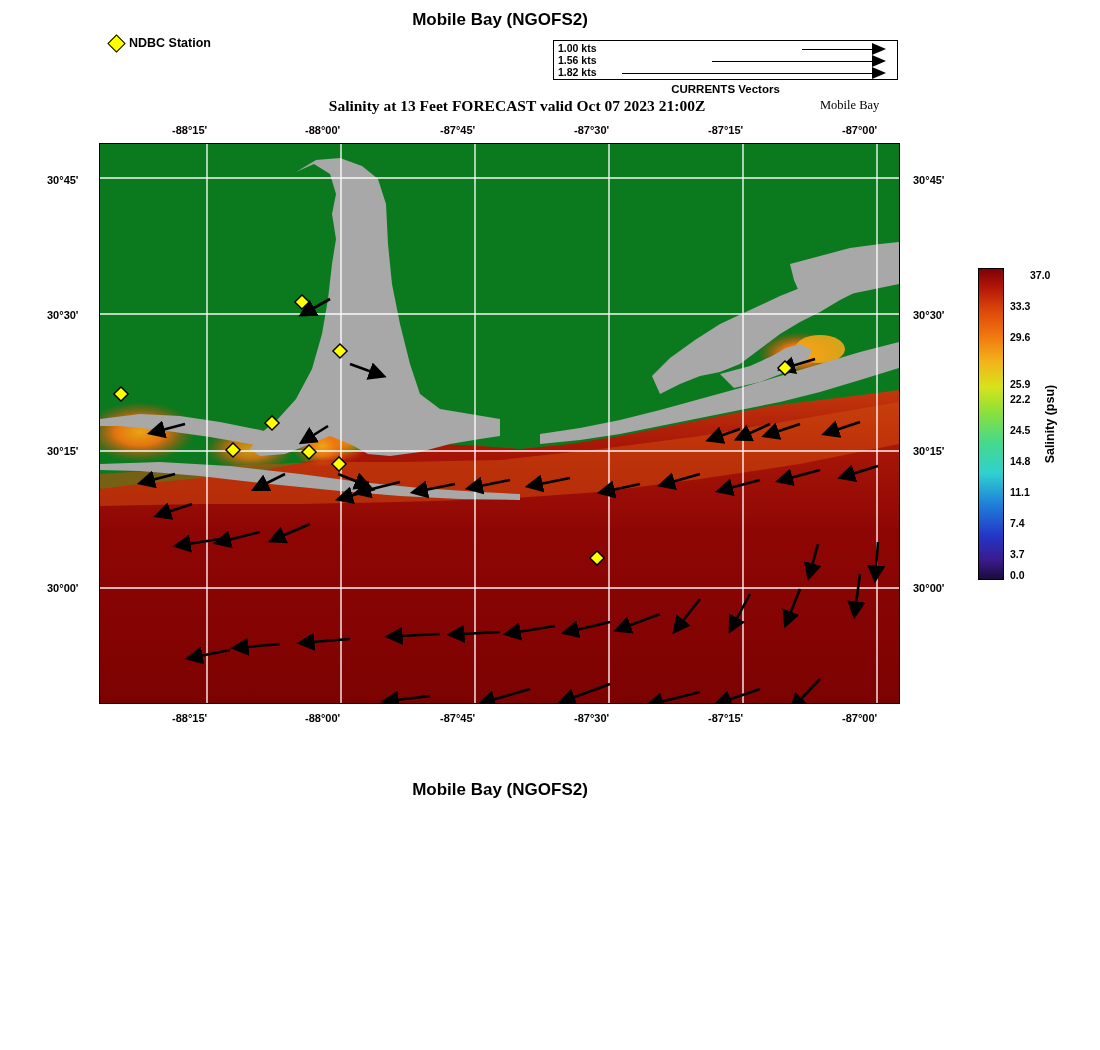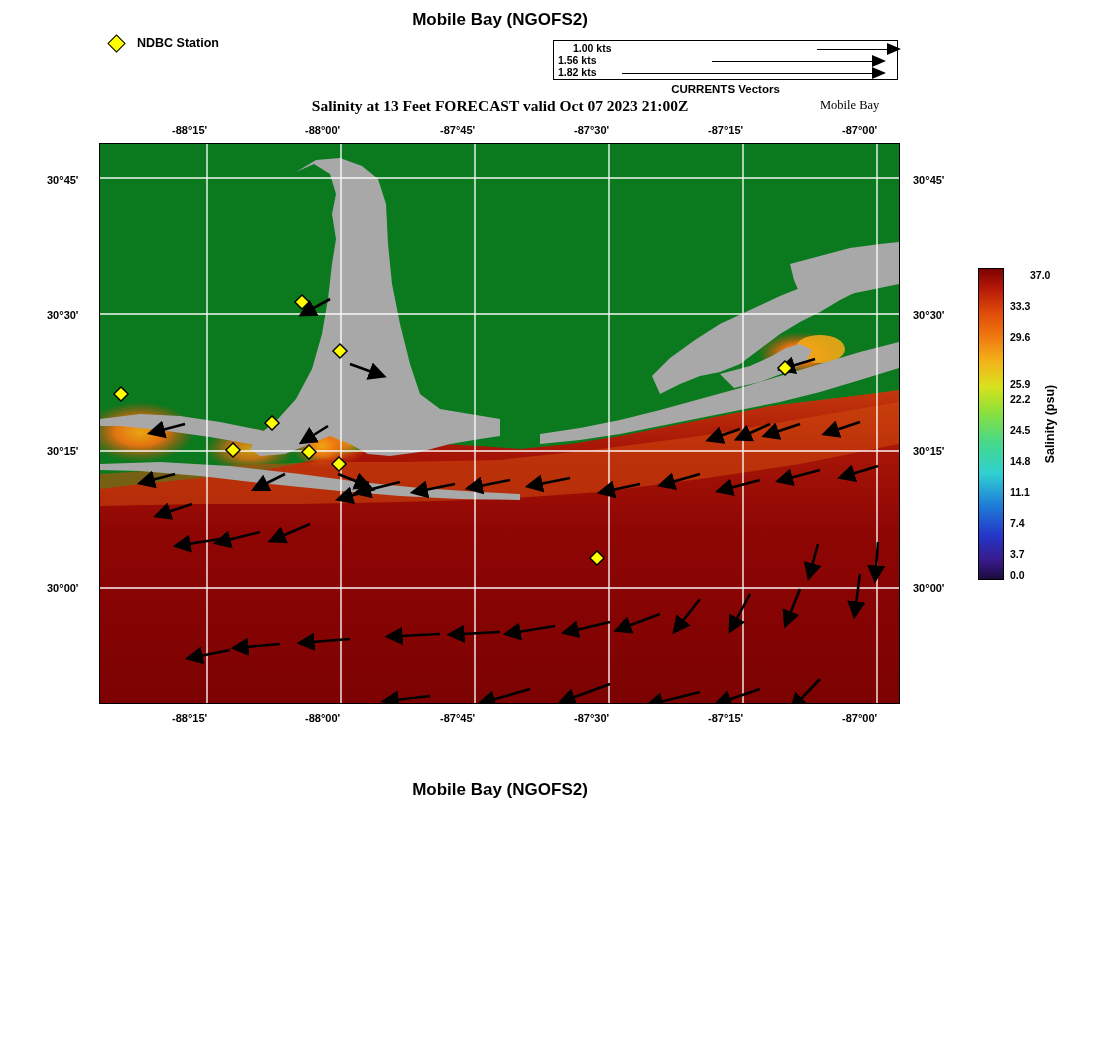--- a/index.html
+++ b/index.html
@@ -29,34 +29,35 @@
     text-align: center;
     font-size: 17px;
     font-weight: bold;
   }
   #subtitle {
     left: 0; top: 97px; width: 1000px;
     text-align: center;
     font-size: 15.5px;
     font-weight: bold;
     font-family: "Liberation Serif", serif;
+    padding-left: 17px;
   }
   #region-label {
     left: 820px; top: 98px;
     font-size: 12.5px;
     font-weight: normal;
     font-family: "Liberation Serif", serif;
   }
 
   
   #ndbc-legend {
     left: 110px; top: 36px;
     display: flex;
     align-items: center;
-    gap: 14px;
+    gap: 6px;
     font-size: 12.5px;
     font-weight: bold;
   }
   .diamond {
     width: 11px; height: 11px;
     background: #ffff00;
     border: 1.3px solid #000;
     transform: rotate(45deg);
   }
 
@@ -173,21 +174,21 @@
 <div class="abs" id="subtitle">Salinity at 13 Feet FORECAST valid Oct 07 2023 21:00Z</div>
 <div class="abs" id="region-label">Mobile Bay</div>
 <div class="abs" id="bottom-title">Mobile Bay (NGOFS2)</div>
 
 <div class="abs" id="ndbc-legend">
   <span class="diamond"></span>
   <span>NDBC Station</span>
 </div>
 
 <div class="abs" id="vector-key">
-  <div class="vk-row" style="top:2px;margin-left:15px;">
+  <div class="vk-row" style="top:2px;">
     <span class="vk-label">1.00 kts</span>
     <span class="vk-line" style="left:248px; width:70px;"></span>
     <span class="vk-head" style="left:318px;"></span>
   </div>
   <div class="vk-row" style="top:14px;">
     <span class="vk-label">1.56 kts</span>
     <span class="vk-line" style="left:158px; width:160px;"></span>
     <span class="vk-head" style="left:318px;"></span>
   </div>
   <div class="vk-row" style="top:26px;">

